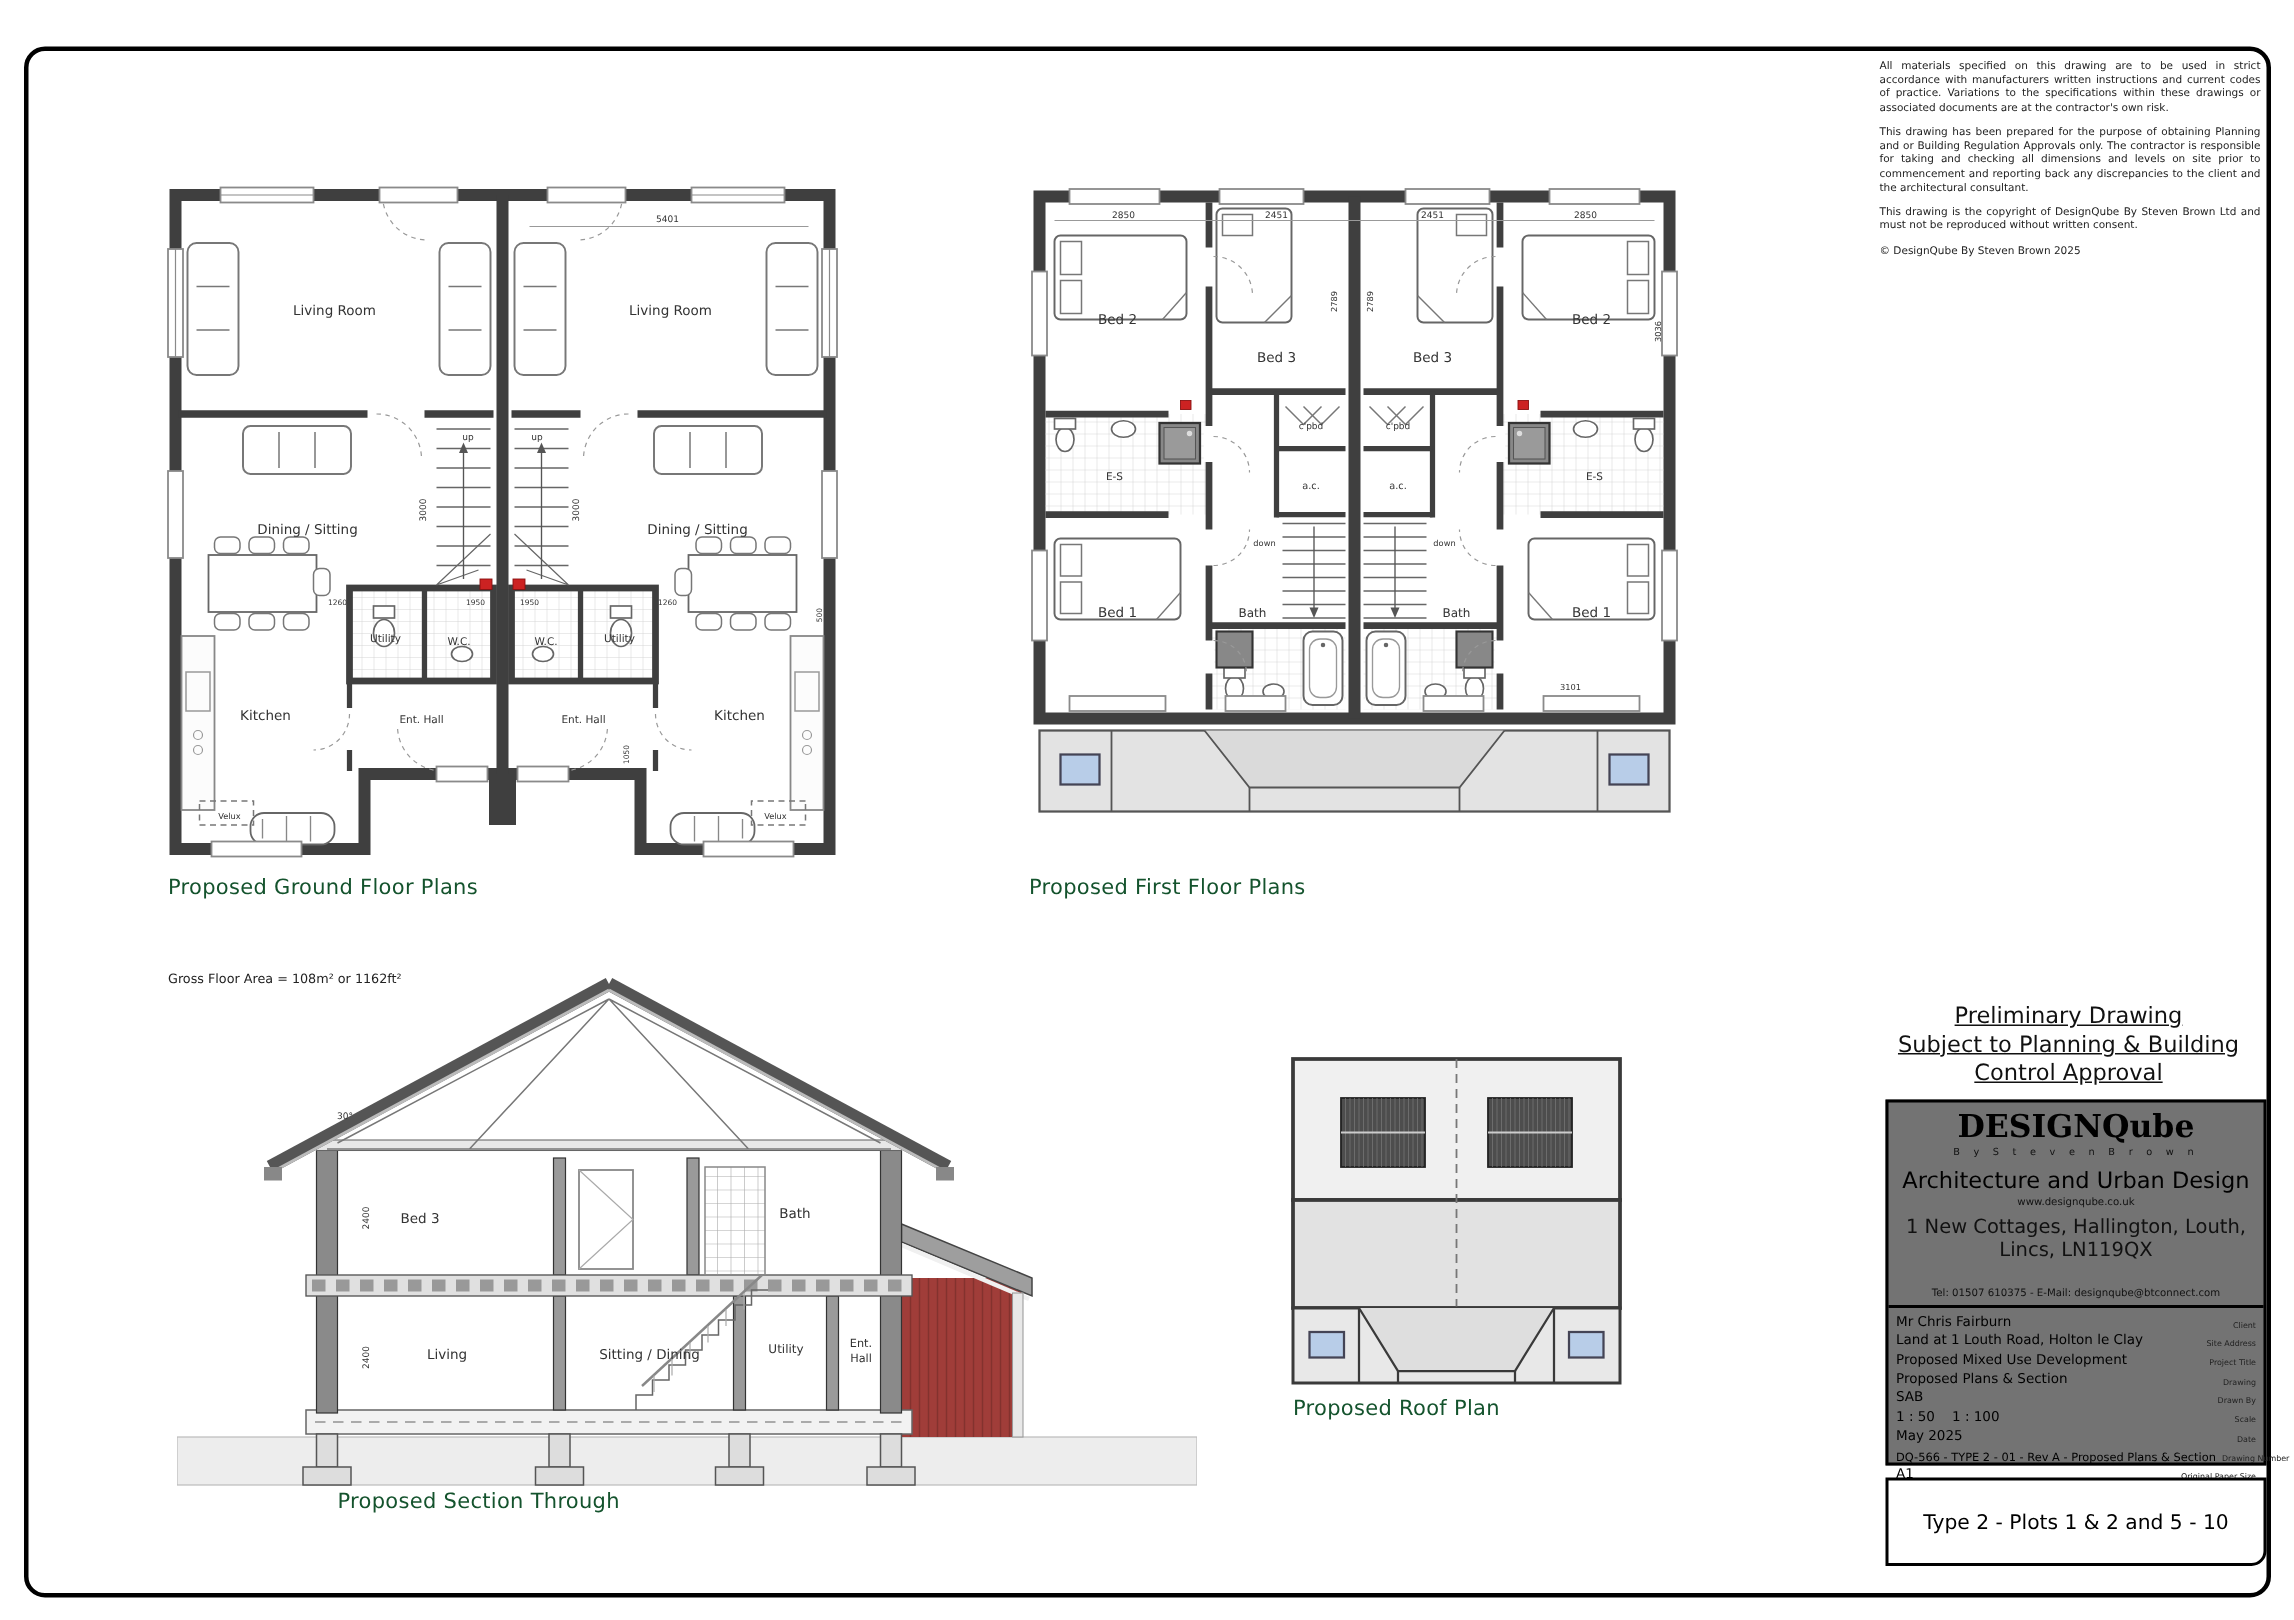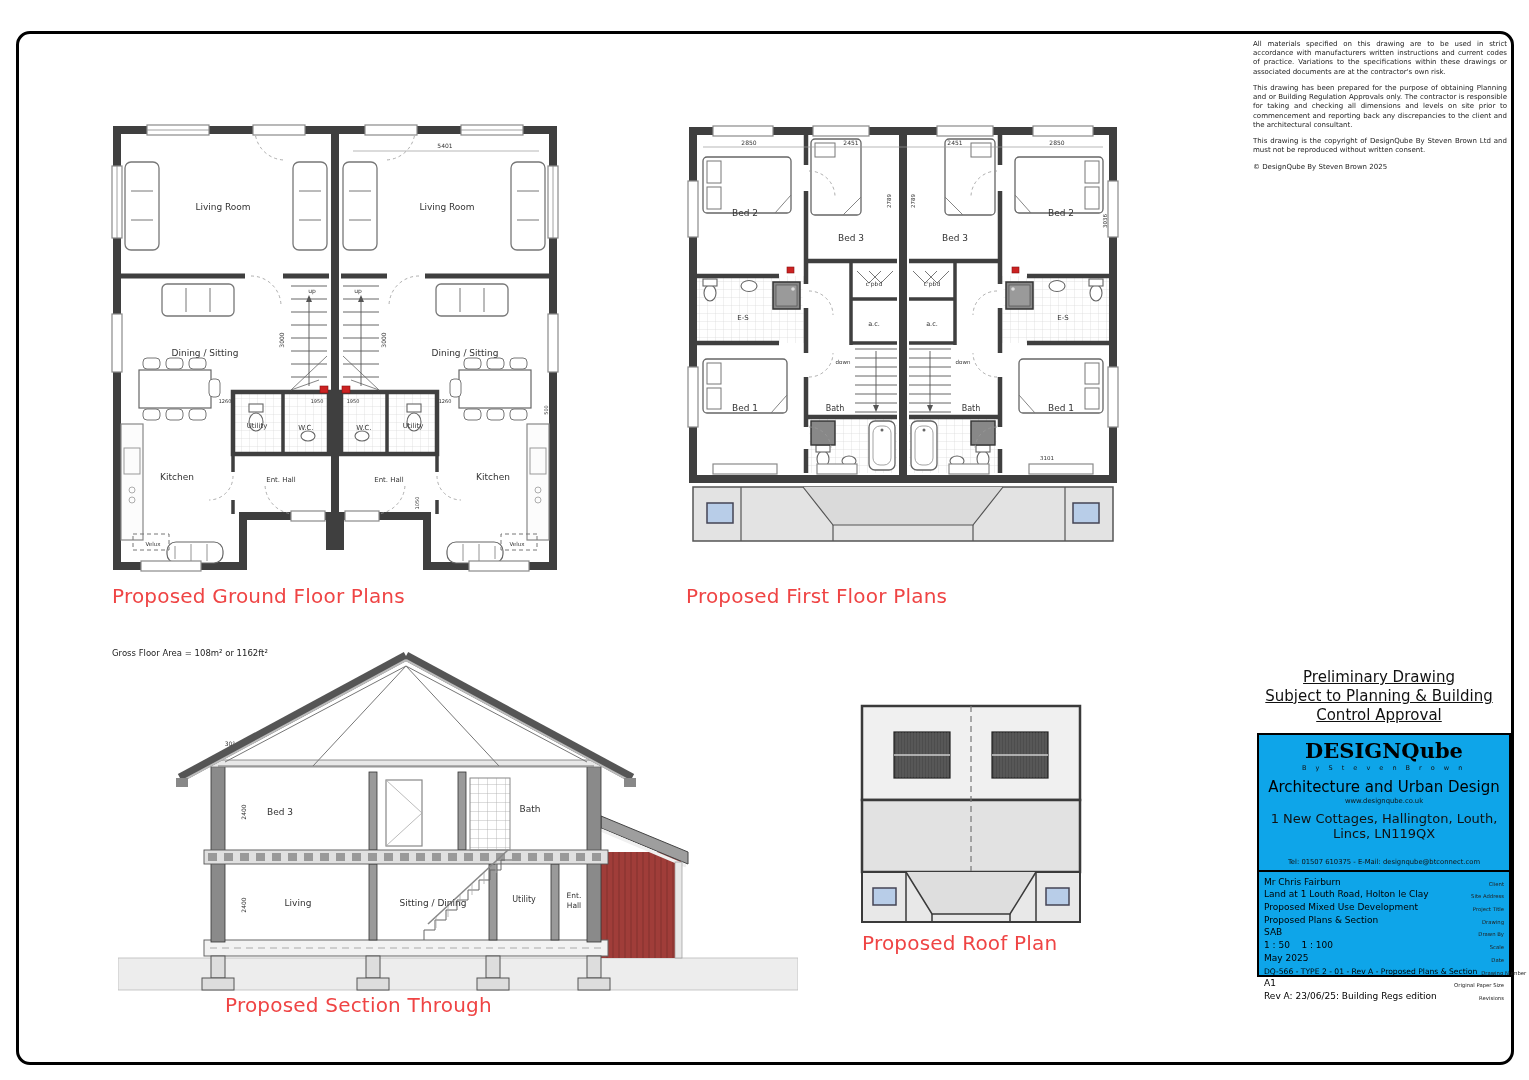--- a/index.html
+++ b/index.html
@@ -1,30 +1,30 @@
 <!DOCTYPE html>
 <html><head>
 <meta charset="utf-8">
 <style>
   html,body{margin:0;padding:0;background:#fff;}
   .sheet{position:relative;width:1529px;height:1080px;background:#fff;
          font-family:"DejaVu Sans",sans-serif;color:#111;overflow:hidden;}
   .frame{position:absolute;left:16px;top:31px;width:1492px;height:1028px;
          border:3px solid #000;border-radius:14px;}
   .abs{position:absolute;}
-  .plan-title{font-size:20px;color:#ef4444;letter-spacing:.2px;}
+  .plan-title{font-size:14px;color:#14532d;letter-spacing:.2px;}
   .plan-sub{font-size:8.5px;color:#222;margin-top:3px;}
   svg text{font-family:"DejaVu Sans",sans-serif;fill:#333;}
   .disclaimer{left:1253px;top:40px;width:254px;font-size:7px;line-height:1.32;
               color:#222;text-align:justify;}
   .disclaimer p{margin:0 0 7px 0;}
   .copyright{margin-top:9px;}
   .prelim{left:1243px;top:668px;width:272px;text-align:center;font-size:15px;
           line-height:1.26;color:#111;text-decoration:underline;}
-  .tblock{left:1257px;top:733px;width:250px;height:240px;border:2.5px solid #000;background:#0ea5e9;}
+  .tblock{left:1257px;top:733px;width:250px;height:240px;border:2.5px solid #000;background:#737373;}
   .tb-head{text-align:center;border-bottom:2px solid #000;padding:5px 0 4px 0;}
   .tb-logo{font-family:"DejaVu Serif",serif;font-weight:bold;font-size:21px;color:#000;line-height:1.05;}
   .tb-by{font-size:6.5px;letter-spacing:3.5px;margin-top:2px;color:#111;}
   .tb-firm{font-size:15px;margin-top:6px;color:#000;}
   .tb-www{font-size:6.8px;margin-top:1px;}
   .tb-addr{font-size:13px;margin-top:6px;}
   .tb-tel{font-size:6.8px;margin-top:17px;}
   .tb-rows{padding:2px 0;}
   .tb-row{display:flex;justify-content:space-between;align-items:flex-end;
           padding:0 5px;height:12.7px;}
@@ -425,13 +425,16 @@
         <span class="v">A1</span>
         <span class="l">Original Paper Size</span>
       </div>
       <div class="tb-row">
         <span class="v">Rev A: 23/06/25: Building Regs edition</span>
         <span class="l">Revisions</span>
       </div>
     </div>
   </div>
 
+  <div class="abs plotbox">
+    <span>Type 2 - Plots 1 &amp; 2 and 5 - 10</span>
+  </div>
 </div>
 
 </body></html>

